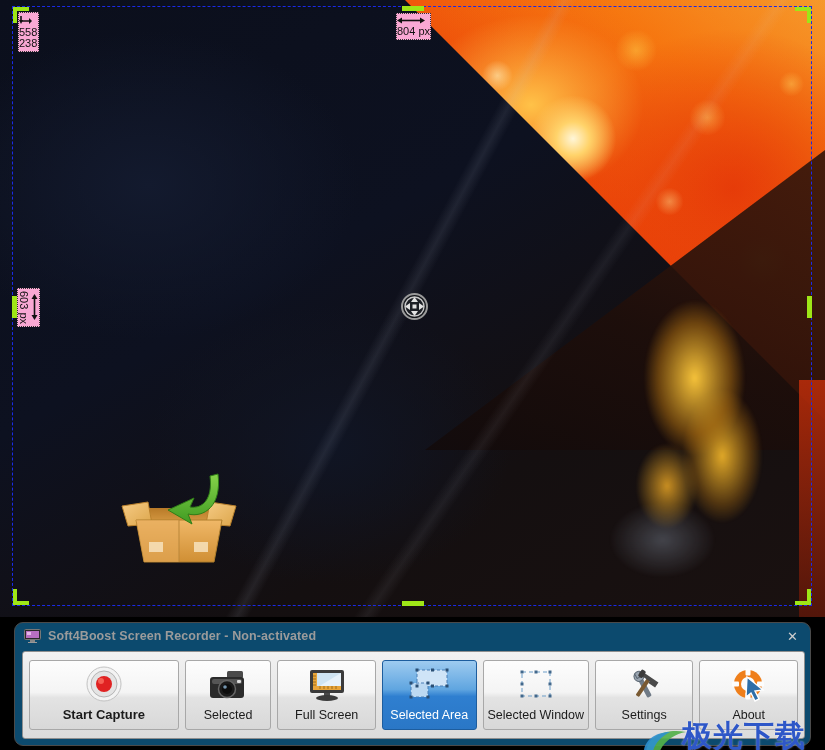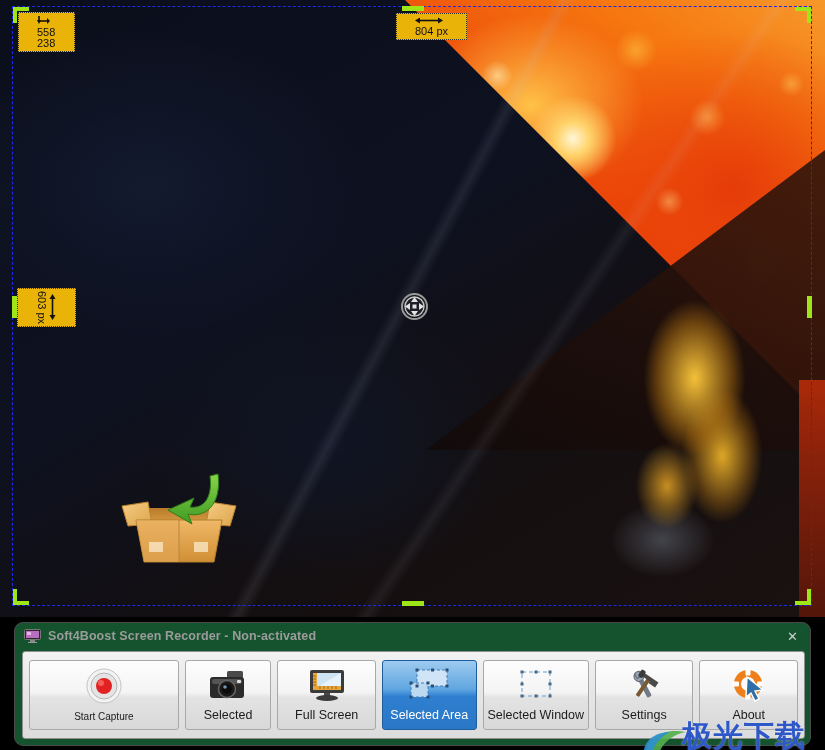--- a/index.html
+++ b/index.html
@@ -83,26 +83,26 @@
   }
   .handle { position: absolute; background: #9ee617; }
   .h-corner-v { width: 4px; height: 16px; }
   .h-corner-h { width: 16px; height: 4px; }
   .h-mid-h { width: 22px; height: 5px; }
   .h-mid-v { width: 5px; height: 22px; }
 
   
   .badge {
     position: absolute;
-    background: #eab308;
+    background: #f9a8d4;
     border: 1px dotted #333;
     color: #111;
     font-size: 11px;
     font-family: "Liberation Sans", sans-serif;
-    padding: 2px 18px;
+    padding: 2px 0;
     line-height: 11px;
     white-space: nowrap;
   }
   .badge-pos { left: 18px; top: 12px; text-align: left; }
   .badge-pos .num { display: block; text-align: right; padding-right: 1px; }
   .badge-w { left: 396px; top: 13px; }
   .badge-h {
     left: 17px; top: 288px;
     writing-mode: vertical-rl;
     text-align: center;
@@ -110,21 +110,21 @@
   .arrow-ico { display: block; line-height: 10px; font-size: 12px; }
   .badge-h .arrow-ico { margin-bottom: 1px; }
 
   .move-handle {
     position: absolute; left: 401px; top: 293px; width: 27px; height: 27px;
   }
 
   
   .app-panel {
     position: absolute; left: 14px; top: 622px; width: 797px; height: 124px;
-    background: #14532d;
+    background: #0c4a6e;
     border: 1px solid #4a4a4a;
     border-radius: 9px;
     box-shadow: 0 2px 6px rgba(0,0,0,.7);
   }
   .title-bar {
     position: relative; height: 26px; display: flex; align-items: center;
     padding: 0 6px 0 9px;
   }
   .app-logo { width: 17px; height: 14px; margin-right: 7px; flex: none; }
   .app-title {
@@ -164,21 +164,21 @@
   .tb-btn.active {
     background: linear-gradient(180deg, #9ecbf0 0%, #5fa5e0 42%, #2f7fd0 52%, #2a77c6 100%);
     border: 1px solid #1d5d9e;
   }
   .tb-icon { flex: 1; display: flex; align-items: center; justify-content: center; width: 100%; }
   .tb-label {
     font-size: 12.5px; color: #1b1b1b;
     font-family: "Liberation Sans", sans-serif;
     white-space: nowrap;
   }
-  .tb-btn.wide .tb-label { font-weight: normal; font-size: 10px; }
+  .tb-btn.wide .tb-label { font-weight: bold; font-size: 13px; }
   .tb-btn.active .tb-label { color: #ffffff; }
 
   
   .watermark {
     position: absolute; left: 640px; top: 716px; width: 185px; height: 58px;
     pointer-events: none;
   }
   .wm-cn {
     position: absolute; left: 42px; top: 0px;
     font-size: 30px; font-weight: bold; color: #2e57c8;

